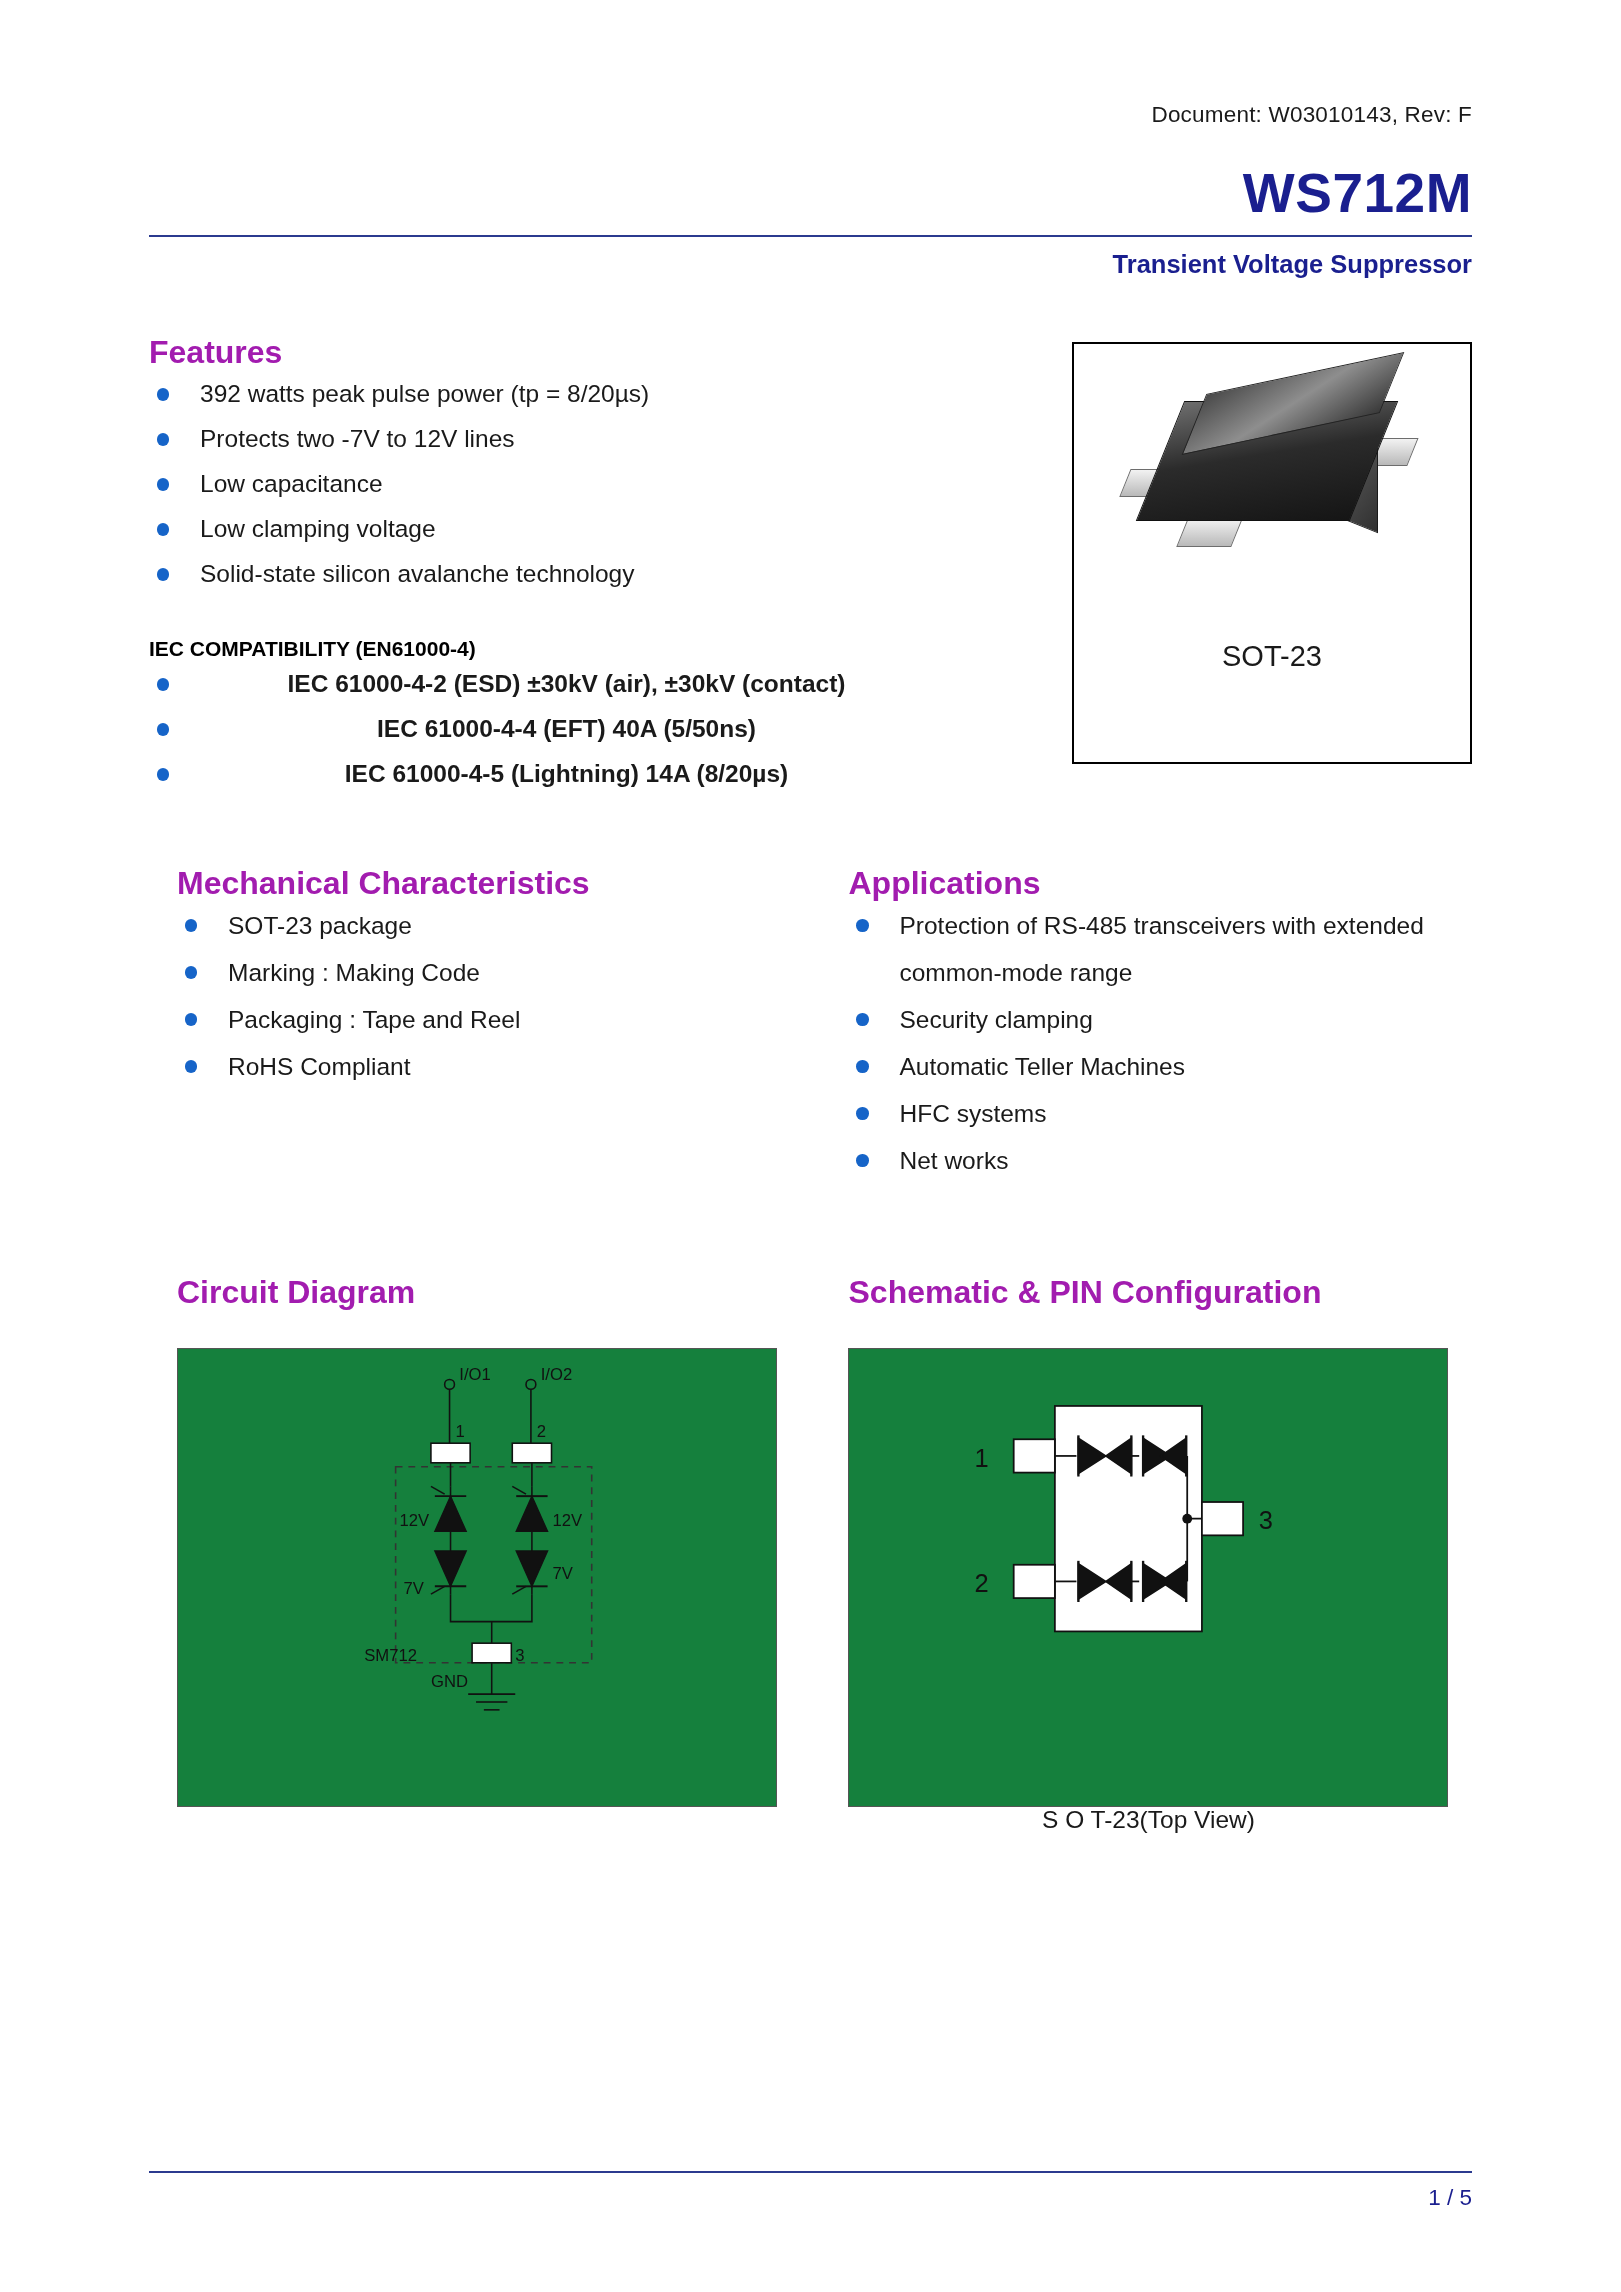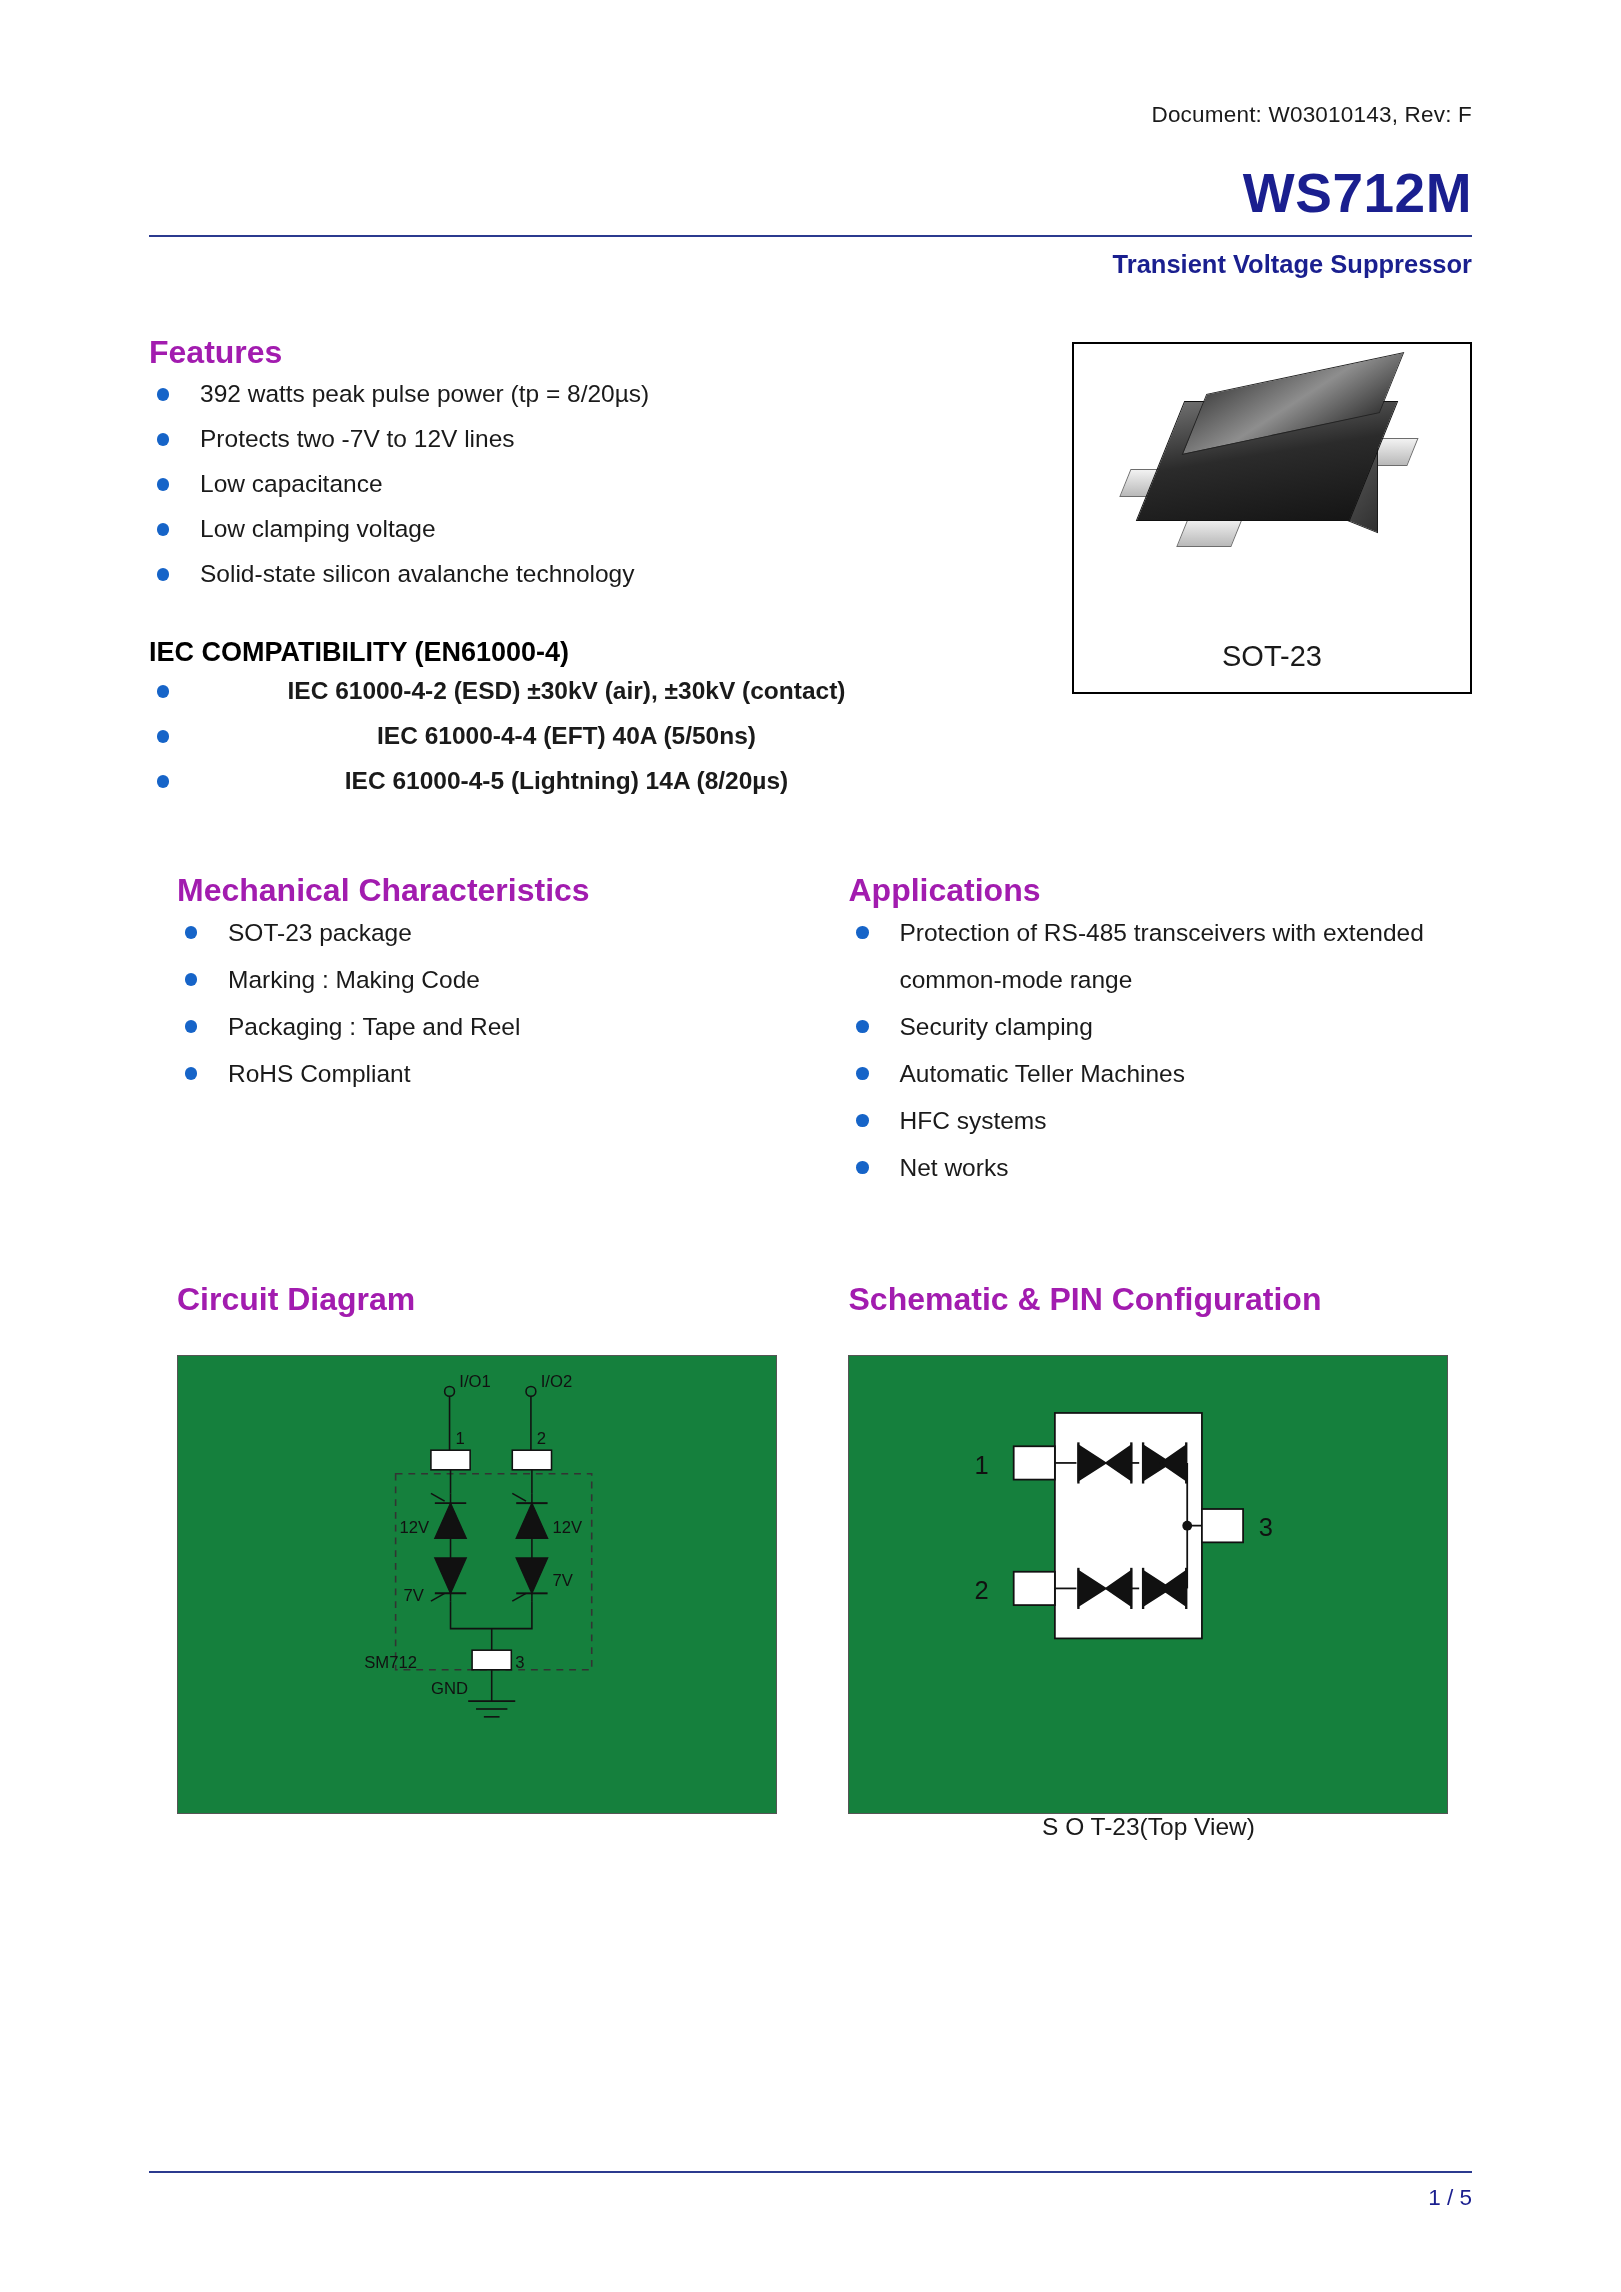--- a/index.html
+++ b/index.html
@@ -56,21 +56,21 @@
 
   
   h2.section {
     font-size: 32px;
     font-weight: bold;
     color: #a21caf;
     margin: 0;
     padding: 0;
   }
   .bold-head {
-    font-size: 27px;
+    font-size: 21px;
     font-weight: bold;
     margin: 0;
   }
 
   
   ul.bullets {
     list-style: none;
     margin: 0;
     padding: 0;
   }
@@ -110,21 +110,21 @@
   .feat-list { margin-top: 31px; }
   .iec-head { margin-top: 41px; }
   .iec-list { margin-top: 27.4px; }
 
   
   .pkg-box {
     position: absolute;
     right: 0;
     top: 7.8px;
     width: 400px;
-    height: 352px;
+    height: 422px;
     border: 2px solid #000;
     background: #fff;
     box-sizing: border-box;
   }
   .pkg-art {
     position: relative;
     width: 100%;
     height: 294px;
   }
   .pkg-label {

